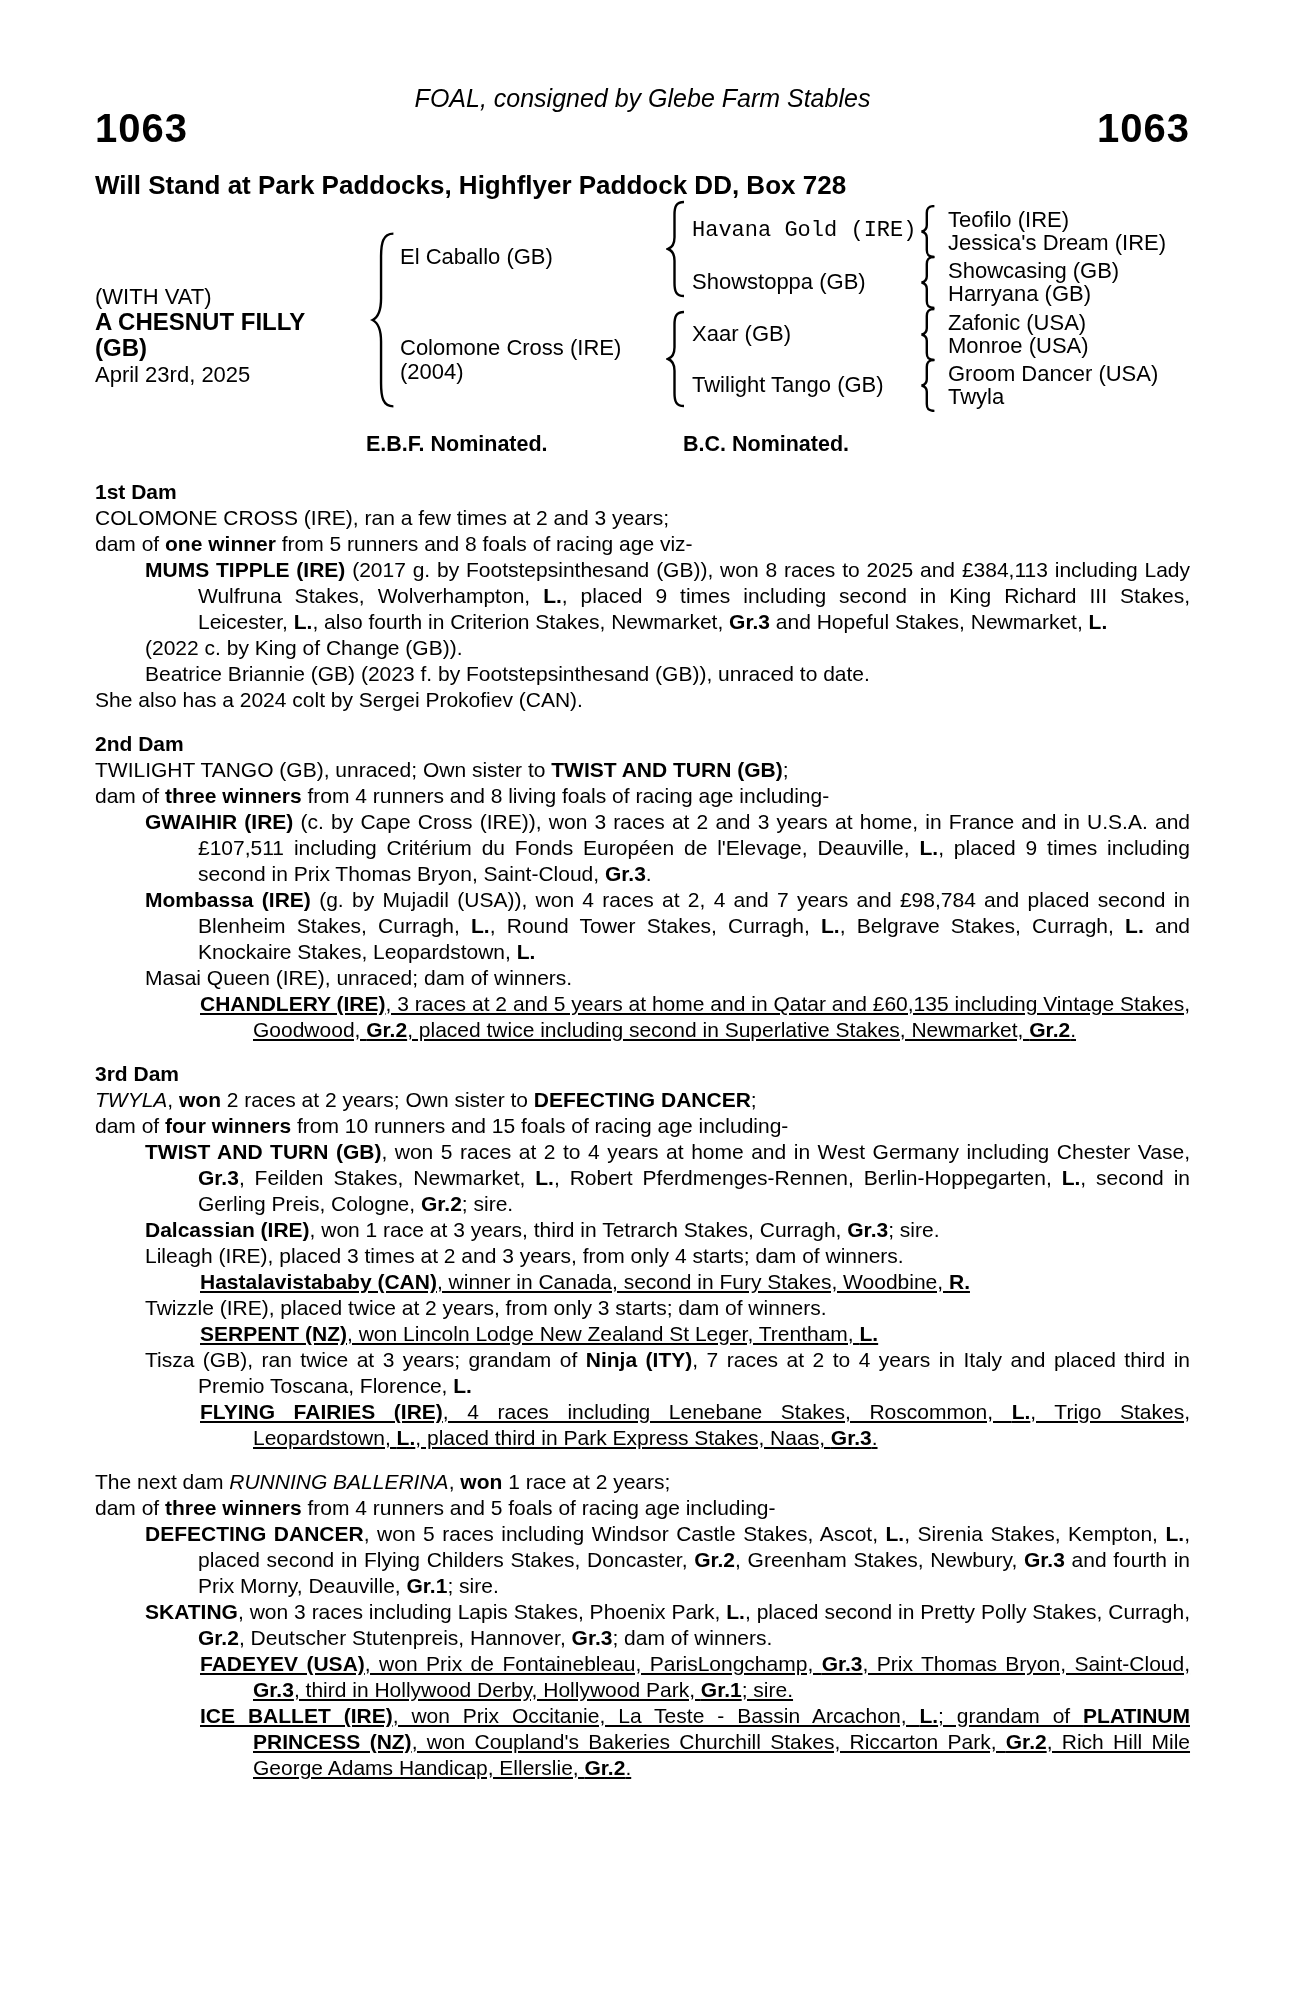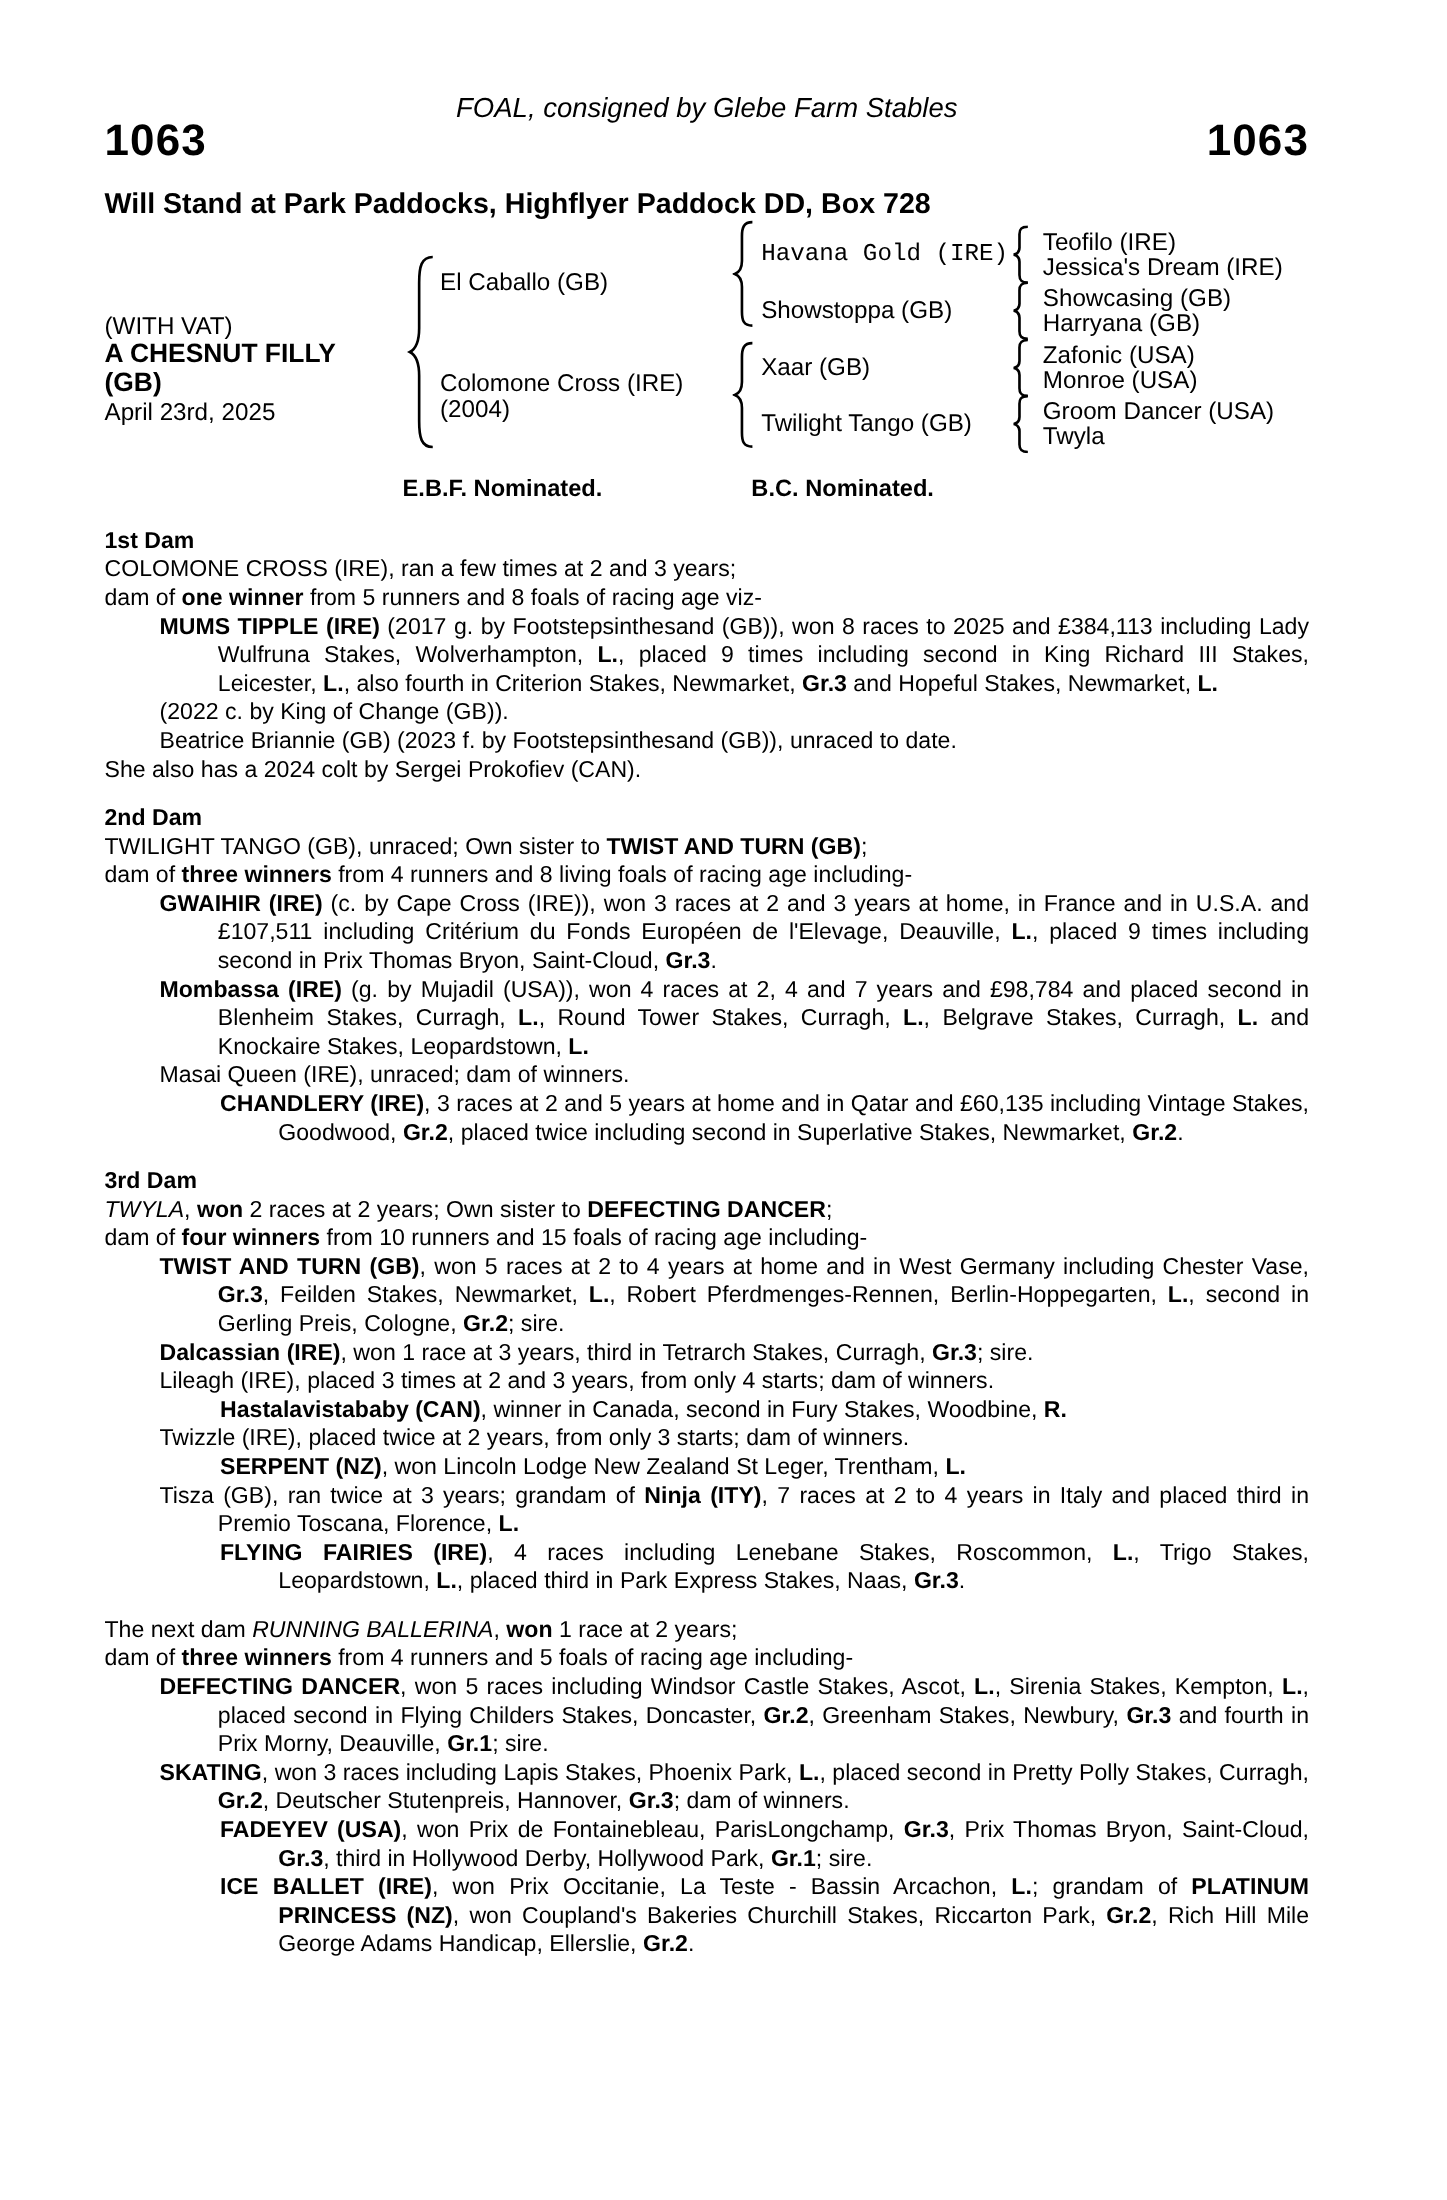--- a/index.html
+++ b/index.html
@@ -42,21 +42,21 @@
   .nom{top:432px;font-size:21.5px;font-weight:bold;}
   .nom-ebf{left:366px;}
   .nom-bc{left:683px;}
   
   #dams{position:absolute;top:479px;left:95px;width:1095px;font-size:21px;line-height:26px;}
   #dams .section{margin-top:18px;}
   #dams .section:first-child{margin-top:0;}
   #dams h3{margin:0;font-size:21px;line-height:26px;font-weight:bold;}
   #dams p{margin:0;text-align:justify;}
   #dams p.h1{padding-left:103px;text-indent:-53px;}
-  #dams p.h2{padding-left:158px;text-indent:-53px;}
+  #dams p.h2{padding-left:158px;text-indent:-53px;text-decoration:underline;}
 </style>
 </head>
 <body>
 
 <div class="abs consignor">FOAL, consigned by Glebe Farm Stables</div>
 <div class="abs lot lot-left">1063</div>
 <div class="abs lot lot-right">1063</div>
 <div class="abs stand">Will Stand at Park Paddocks, Highflyer Paddock DD, Box 728</div>
 
 <div class="abs ped vat">(WITH VAT)</div>

